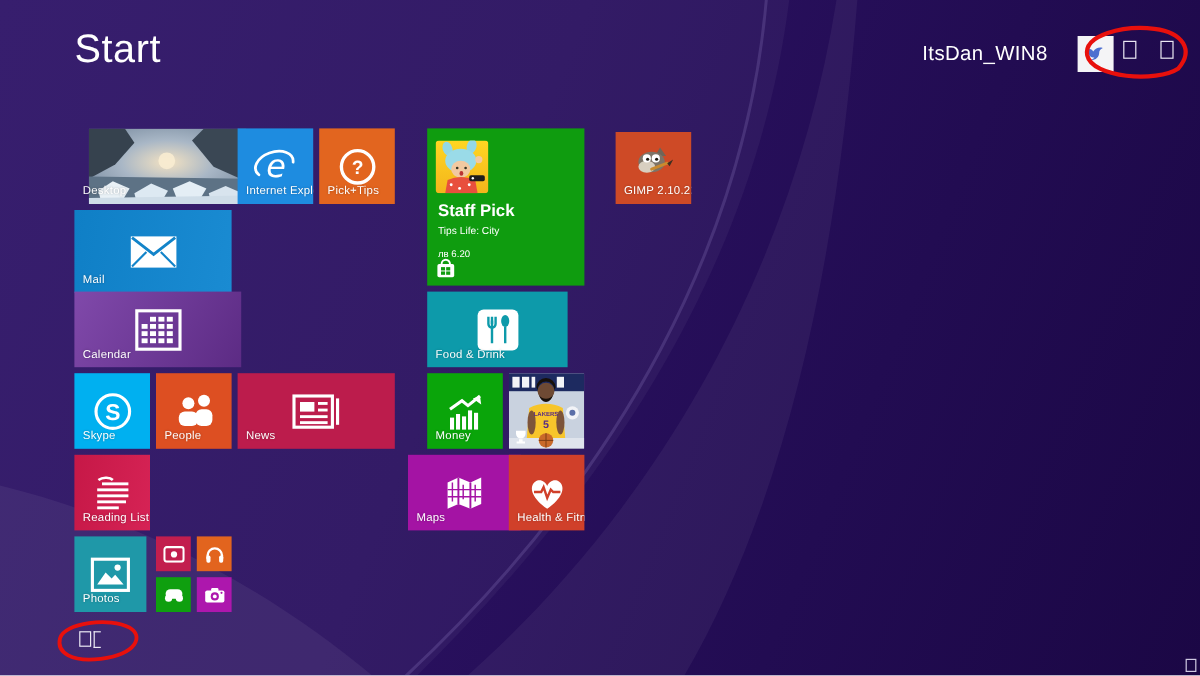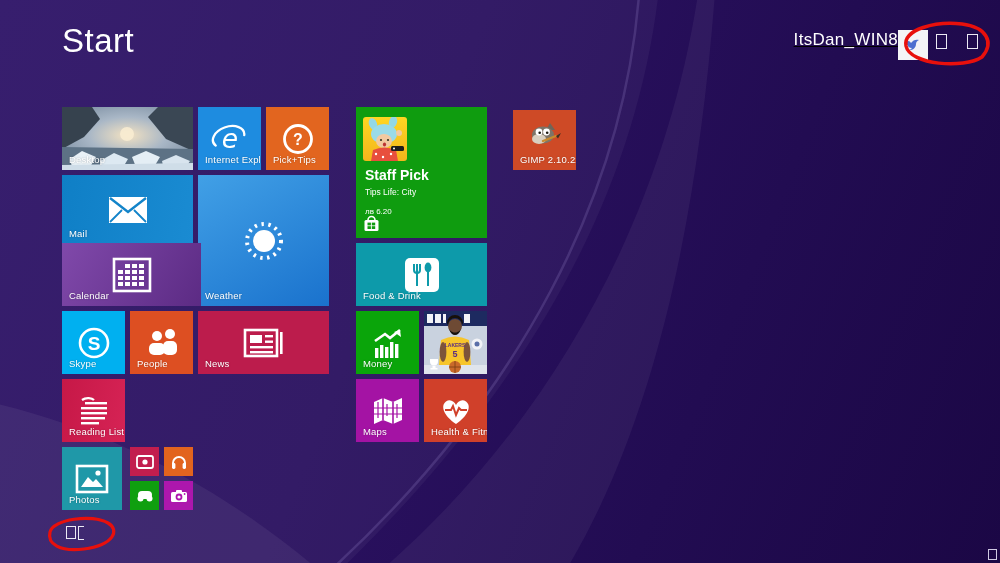--- a/index.html
+++ b/index.html
@@ -1,21 +1,21 @@
 <!DOCTYPE html>
 <html><head>
 <meta charset="utf-8">
 <style>
   html,body{margin:0;padding:0;}
   body{width:1000px;height:563px;overflow:hidden;font-family:"Liberation Sans",sans-serif;}
   #screen{position:relative;width:1000px;height:563px;overflow:hidden;
     background:linear-gradient(112deg,#2e1468 0%,#2a1160 40%,#220c52 70%,#1b0745 100%);}
   #bg-swoosh{position:absolute;inset:0;pointer-events:none;}
   .title{position:absolute;left:62px;top:22px;font-size:33px;font-weight:300;color:#fff;letter-spacing:.5px;}
-  .userarea{position:absolute;right:72px;top:30px;display:flex;align-items:flex-start;gap:0;text-decoration:underline;}
+  .userarea{position:absolute;right:72px;top:30px;display:flex;align-items:center;gap:25px;}
   .username{color:#fff;font-size:17px;font-weight:300;letter-spacing:.3px;}
   .avatar{width:30px;height:30px;background:#f4f4f6;display:flex;align-items:center;justify-content:center;}
   .sysbtns{position:absolute;right:22px;top:34px;display:flex;gap:20px;align-items:center;}
   .tofu{display:inline-block;width:9px;height:13px;border:1.5px solid #ece9f4;}
   .tofu-bracket{display:inline-block;width:5px;height:12px;border:1.5px solid #ece9f4;border-right:none;}
   .tile{position:absolute;color:#fff;overflow:hidden;cursor:pointer;}
   .tile .label{position:absolute;left:7px;bottom:5px;font-size:9.5px;letter-spacing:.2px;
     text-shadow:0 0 2px rgba(0,0,0,.3);white-space:nowrap;}
   .icon-center{position:absolute;inset:0;display:flex;align-items:center;justify-content:center;}
   .annot{position:absolute;pointer-events:none;}
@@ -51,21 +51,21 @@
 
   <div class="sysbtns">
     <span class="tofu" title=""></span>
     <span class="tofu" title=""></span>
   </div>
 
   <svg class="annot" style="left:898px;top:14px" width="100" height="60" viewBox="0 0 100 60">
     <path d="M8,32 C5,15 38,7 64,10 C88,13 97,28 84,43 C66,55 12,51 8,32 Z" stroke="#e8100c" stroke-width="3.5" fill="none" stroke-linecap="round"></path>
   </svg>
 
-  <div class="tile" style="left:62px;top:107px;width:155px;height:63px;">
+  <div class="tile" style="left:62px;top:107px;width:155px;height:63px;text-align:center;">
     <svg width="131" height="63" viewBox="0 0 131 63" preserveAspectRatio="none">
       <defs>
         <radialGradient id="dsky" cx="50%" cy="45%" r="65%">
           <stop offset="0%" stop-color="#f3e2c2"></stop>
             <stop offset="45%" stop-color="#a9b7c6"></stop>
             <stop offset="100%" stop-color="#74879c"></stop>
         </radialGradient>
       </defs>
       <rect width="131" height="63" fill="url(#dsky)"></rect>
       <path d="M0 0 L0 42 L22 30 L38 12 L30 0 Z" fill="#36424e"></path>
@@ -105,29 +105,20 @@
     <div class="icon-center">
         <svg width="40" height="28" viewBox="0 0 40 28">
       <rect x="1" y="1" width="38" height="26" fill="#fff"></rect>
       <path d="M2 2 L20 16 L38 2" stroke="#1384c9" stroke-width="2.4" fill="none"></path>
       <path d="M2 26 L14 14 M38 26 L26 14" stroke="#1384c9" stroke-width="1.8" fill="none"></path>
     </svg>
       </div>
     <span class="label">Mail</span>
   </div>
 
-  <div class="tile" style="left:198px;top:175px;width:131px;height:131px;background:linear-gradient(150deg,#41a0e6,#1a72cd);">
-    <div class="icon-center">
-        <svg width="56" height="56" viewBox="0 0 56 56">
-      <circle cx="28" cy="28" r="11" fill="#fff"></circle>
-      <circle cx="28" cy="28" r="17" stroke="#fff" stroke-width="4" fill="none" stroke-dasharray="2.4 4.6"></circle>
-    </svg>
-      </div>
-    <span class="label">Weather</span>
-  </div>
 
   <div class="tile" style="left:62px;top:243px;width:139px;height:63px;background:linear-gradient(120deg,#8049aa,#5c2b84);">
     <div class="icon-center">
         <svg width="40" height="36" viewBox="0 0 40 36">
       <rect x="2" y="2" width="36" height="32" stroke="#fff" stroke-width="2.6" fill="none"></rect>
       <g fill="#fff">
         <rect x="13" y="7" width="5" height="4"></rect>
             <rect x="20" y="7" width="5" height="4"></rect>
             <rect x="27" y="7" width="5" height="4"></rect>
         <rect x="6" y="13" width="5" height="4"></rect>
@@ -284,21 +275,21 @@
       <rect x="1.5" y="5" width="14" height="11" rx="1.5" fill="#fff"></rect>
       <g fill="#0f9c0f">
         <rect x="4.5" y="7.6" width="3.4" height="2.8"></rect>
           <rect x="8.8" y="7.6" width="3.4" height="2.8"></rect>
         <rect x="4.5" y="11.2" width="3.4" height="2.8"></rect>
           <rect x="8.8" y="11.2" width="3.4" height="2.8"></rect>
       </g>
     </svg>
   </div>
 
-  <div class="tile" style="left:356px;top:243px;width:131px;height:63px;background:#0d9aaa;">
+  <div class="tile" style="left:356px;top:243px;width:117px;height:63px;background:#0d9aaa;">
     <div class="icon-center">
         <svg width="38" height="38" viewBox="0 0 38 38">
       <rect x="2" y="2" width="34" height="34" rx="5" fill="#fff"></rect>
       <g stroke="#0d9aaa" stroke-width="2" fill="none">
         <path d="M14 11 V30"></path>
             <path d="M11 8 V14"></path>
             <path d="M14 8 V14"></path>
             <path d="M17 8 V14"></path>
         <path d="M11 14 a3 3 0 0 0 6 0"></path>
         <path d="M25 16 V30"></path>
@@ -346,21 +337,21 @@
       <ellipse cx="19" cy="41" rx="3.4" ry="10" fill="#7d543a"></ellipse>
       <ellipse cx="43" cy="41" rx="3.4" ry="10" fill="#7d543a"></ellipse>
       <text class="jersey-text" x="31" y="36" font-size="5" fill="#5a2d84" text-anchor="middle" font-family="Liberation Sans, sans-serif">LAKERS</text>
       <text class="jersey-text" x="31" y="46" font-size="9" fill="#5a2d84" text-anchor="middle" font-family="Liberation Sans, sans-serif">5</text>
       <circle cx="31" cy="56" r="6" fill="#c96a2a"></circle>
       <path d="M25 56 h12 M31 50 v12" stroke="#7a3c14" stroke-width="0.8" fill="none"></path>
       <path d="M6 48 h8 v2.5 a4 4 0 0 1 -8 0 Z M8.5 55 h3 v2 h-3 Z M6.5 57 h7 v1.6 h-7 Z" fill="#fff"></path>
     </svg>
   </div>
 
-  <div class="tile" style="left:356px;top:379px;width:63px;height:63px;background:#a413a4;">
+  <div class="tile" style="left:340px;top:379px;width:74px;height:63px;background:#a413a4;padding-left:20px;">
     <div class="icon-center">
         <svg width="36" height="32" viewBox="0 0 36 32">
       <path d="M4 7 L13 3 L23 7 L32 3 L32 25 L23 29 L13 25 L4 29 Z" fill="#fff"></path>
       <path d="M13 3 V25 M23 7 V29" stroke="#a413a4" stroke-width="1.6"></path>
       <path d="M4 13 H32 M4 19 H32" stroke="#a413a4" stroke-width="1.2"></path>
       <path d="M8 7 V23 M17 9 V21 M27 9 V23" stroke="#a413a4" stroke-width="1.2"></path>
     </svg>
       </div>
     <span class="label">Maps</span>
   </div>

